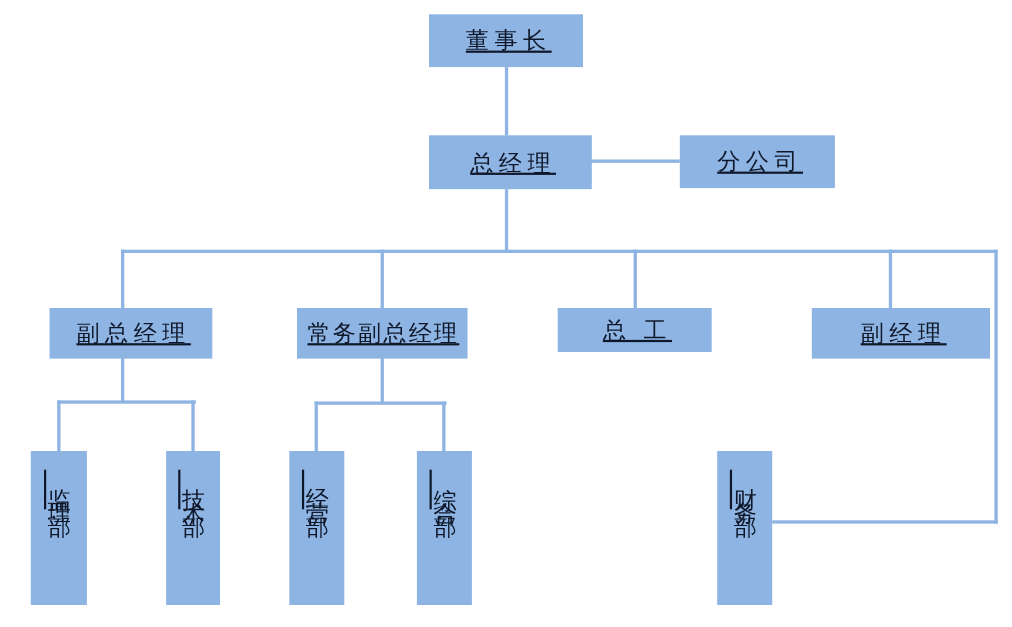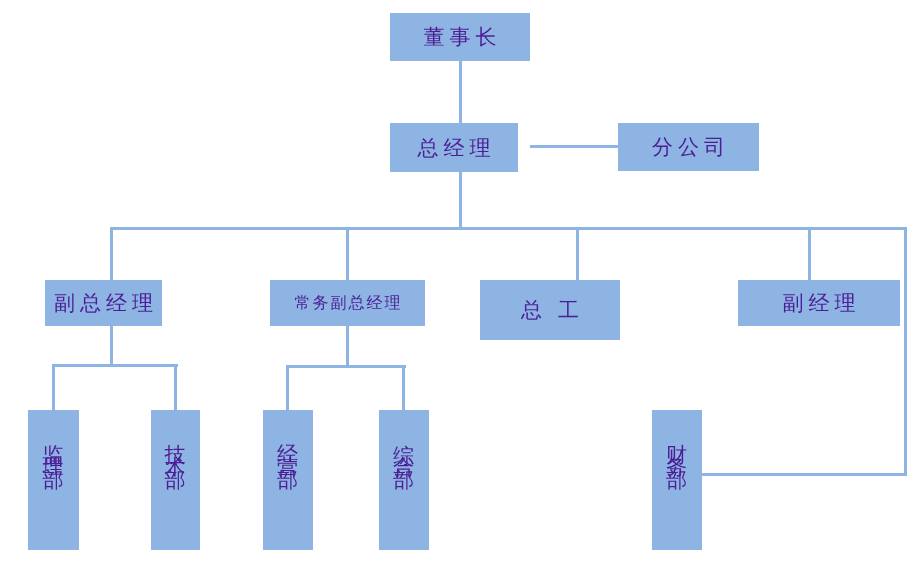--- a/index.html
+++ b/index.html
@@ -15,34 +15,35 @@
     background: #ffffff;
     overflow: hidden;
   }
   .line {
     position: absolute;
     background: #8db4e2;
   }
   .node {
     position: absolute;
     background: #8db4e2;
-    color: #4c1d95;
+    color: #0f172a;
     display: flex;
     align-items: center;
     justify-content: center;
     box-sizing: border-box;
+    text-decoration: underline;
   }
   .h-node span {
     font-size: 21px;
     letter-spacing: 5px;
     margin-right: -5px; 
     white-space: nowrap;
   }
   .h-node.tight span {
-    font-size: 16px;
+    font-size: 21px;
     letter-spacing: 2px;
     margin-right: -2px;
   }
   .v-node {
     align-items: flex-start;
     padding-top: 17px;
   }
   .v-node span {
     writing-mode: vertical-rl;
     text-orientation: upright;
@@ -72,34 +73,34 @@
   <div class="line" style="left:174px;top:364px;width:3px;height:46px"></div>
   <div class="line" style="left:346px;top:325px;width:3px;height:42px"></div>
   <div class="line" style="left:286px;top:365px;width:120px;height:3px"></div>
   <div class="line" style="left:286px;top:365px;width:3px;height:45px"></div>
   <div class="line" style="left:402px;top:365px;width:3px;height:45px"></div>
 
   <div class="node h-node" style="left:390px;top:13px;width:140px;height:48px">
     <span>董事长</span>
   </div>
 
-  <div class="node h-node" style="left:390px;top:123px;width:128px;height:49px">
+  <div class="node h-node" style="left:390px;top:123px;width:148px;height:49px">
     <span>总经理</span>
   </div>
   <div class="node h-node" style="left:618px;top:123px;width:141px;height:48px">
     <span>分公司</span>
   </div>
 
-  <div class="node h-node" style="left:45px;top:280px;width:117px;height:46px">
+  <div class="node h-node" style="left:45px;top:280px;width:148px;height:46px">
     <span>副总经理</span>
   </div>
   <div class="node h-node tight" style="left:270px;top:280px;width:155px;height:46px">
     <span>常务副总经理</span>
   </div>
-  <div class="node h-node" style="left:480px;top:280px;width:140px;height:60px">
+  <div class="node h-node" style="left:507px;top:280px;width:140px;height:40px">
     <span>总 工</span>
   </div>
   <div class="node h-node" style="left:738px;top:280px;width:162px;height:46px">
     <span>副经理</span>
   </div>
 
   <div class="node v-node" style="left:28px;top:410px;width:51px;height:140px">
     <span>监理部</span>
   </div>
   <div class="node v-node" style="left:151px;top:410px;width:49px;height:140px">

